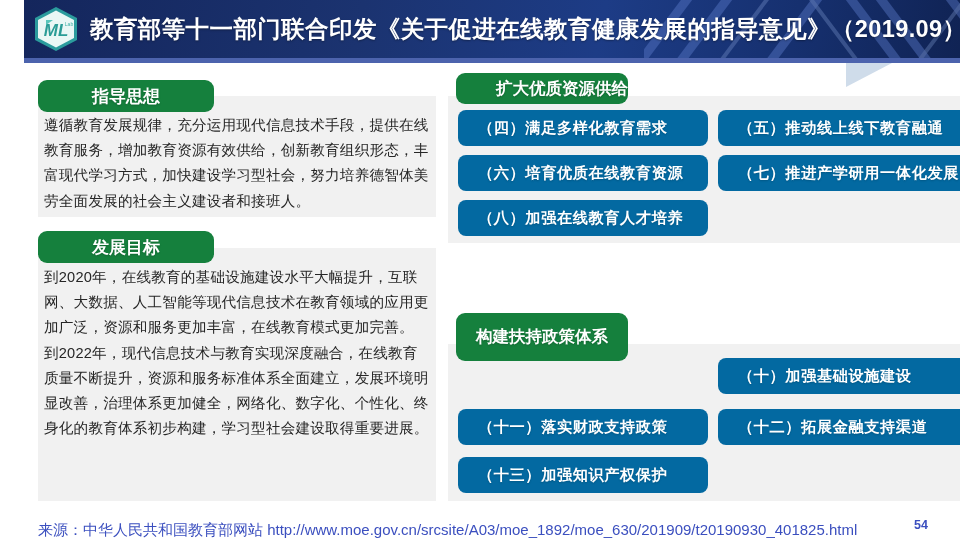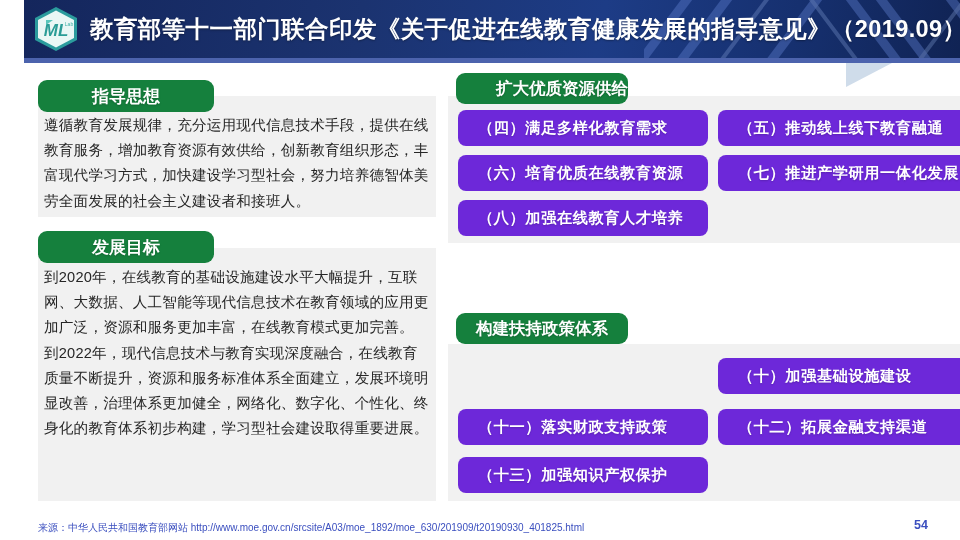--- a/index.html
+++ b/index.html
@@ -63,37 +63,37 @@
     font-size:14.6px;
     line-height:25.2px;
     letter-spacing:.2px;
     white-space:pre-line;
     z-index:3;
   }
 
   
   .item{
     position:absolute;
-    background:#6d28d9;
+    background:#0369a1;
     border-radius:8px;
     color:#ffffff;
     font-weight:bold;
     font-size:15.2px;
     display:flex;align-items:center;
     padding-left:20px;
     letter-spacing:.6px;
     text-shadow:0 1px 2px rgba(0,0,0,.18);
     box-sizing:border-box;
     z-index:3;
   }
 
   
   .footer-src{
     position:absolute;left:14px;top:521px;
-    font-size:10px;color:#3b4fbf;
+    font-size:15px;color:#3b4fbf;
     white-space:nowrap;
   }
   .footer-page{
     position:absolute;left:890px;top:518px;
     font-size:12.5px;color:#3b4fbf;font-weight:bold;
     width:30px;text-align:left;
   }
 </style>
 </head>
 <body>
@@ -167,21 +167,21 @@
     <span>（六）培育优质在线教育资源</span>
   </div>
   <div class="item" style="left:694px;top:155px;width:250px;height:36px;">
     <span>（七）推进产学研用一体化发展</span>
   </div>
   <div class="item" style="left:434px;top:200px;width:250px;height:36px;">
     <span>（八）加强在线教育人才培养</span>
   </div>
 
   <div class="panel" style="left:424px;top:344px;width:524px;height:157px;"></div>
-  <div class="pill" style="left:432px;top:313px;width:172px;height:31px;font-size:16.5px;">
+  <div class="pill" style="left:432px;top:313px;width:172px;height:48px;font-size:16.5px;">
     <span>构建扶持政策体系</span>
   </div>
 
   <div class="item" style="left:694px;top:358px;width:250px;height:36px;">
     <span>（十）加强基础设施建设</span>
   </div>
   <div class="item" style="left:434px;top:409px;width:250px;height:36px;">
     <span>（十一）落实财政支持政策</span>
   </div>
   <div class="item" style="left:694px;top:409px;width:250px;height:36px;">

